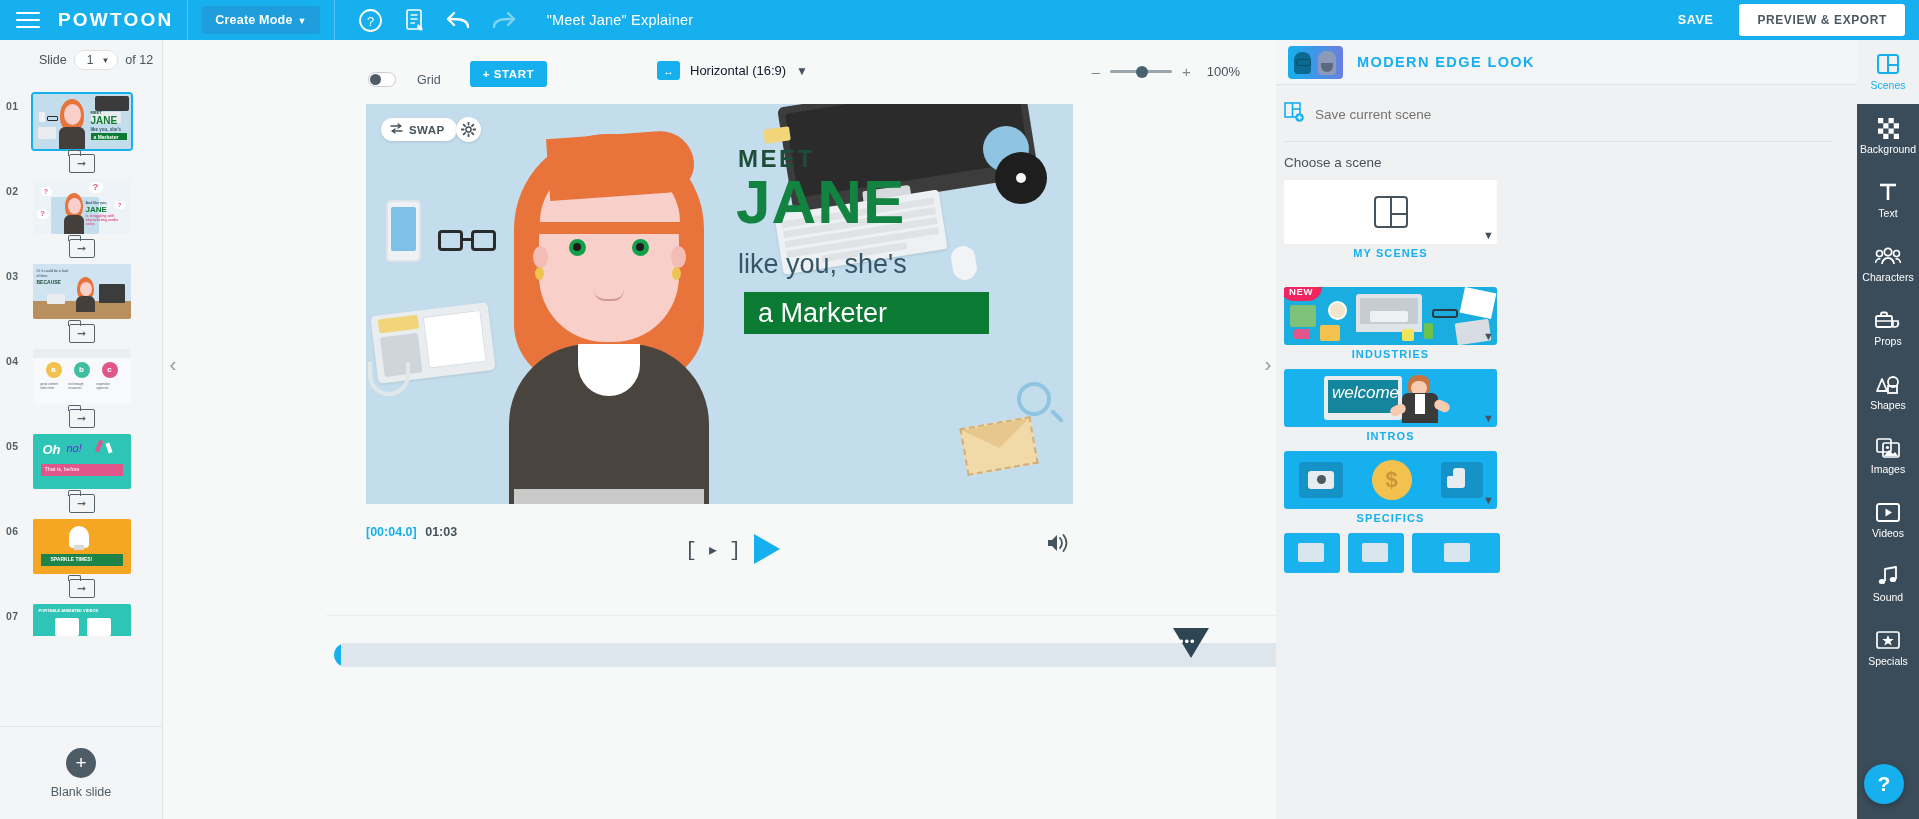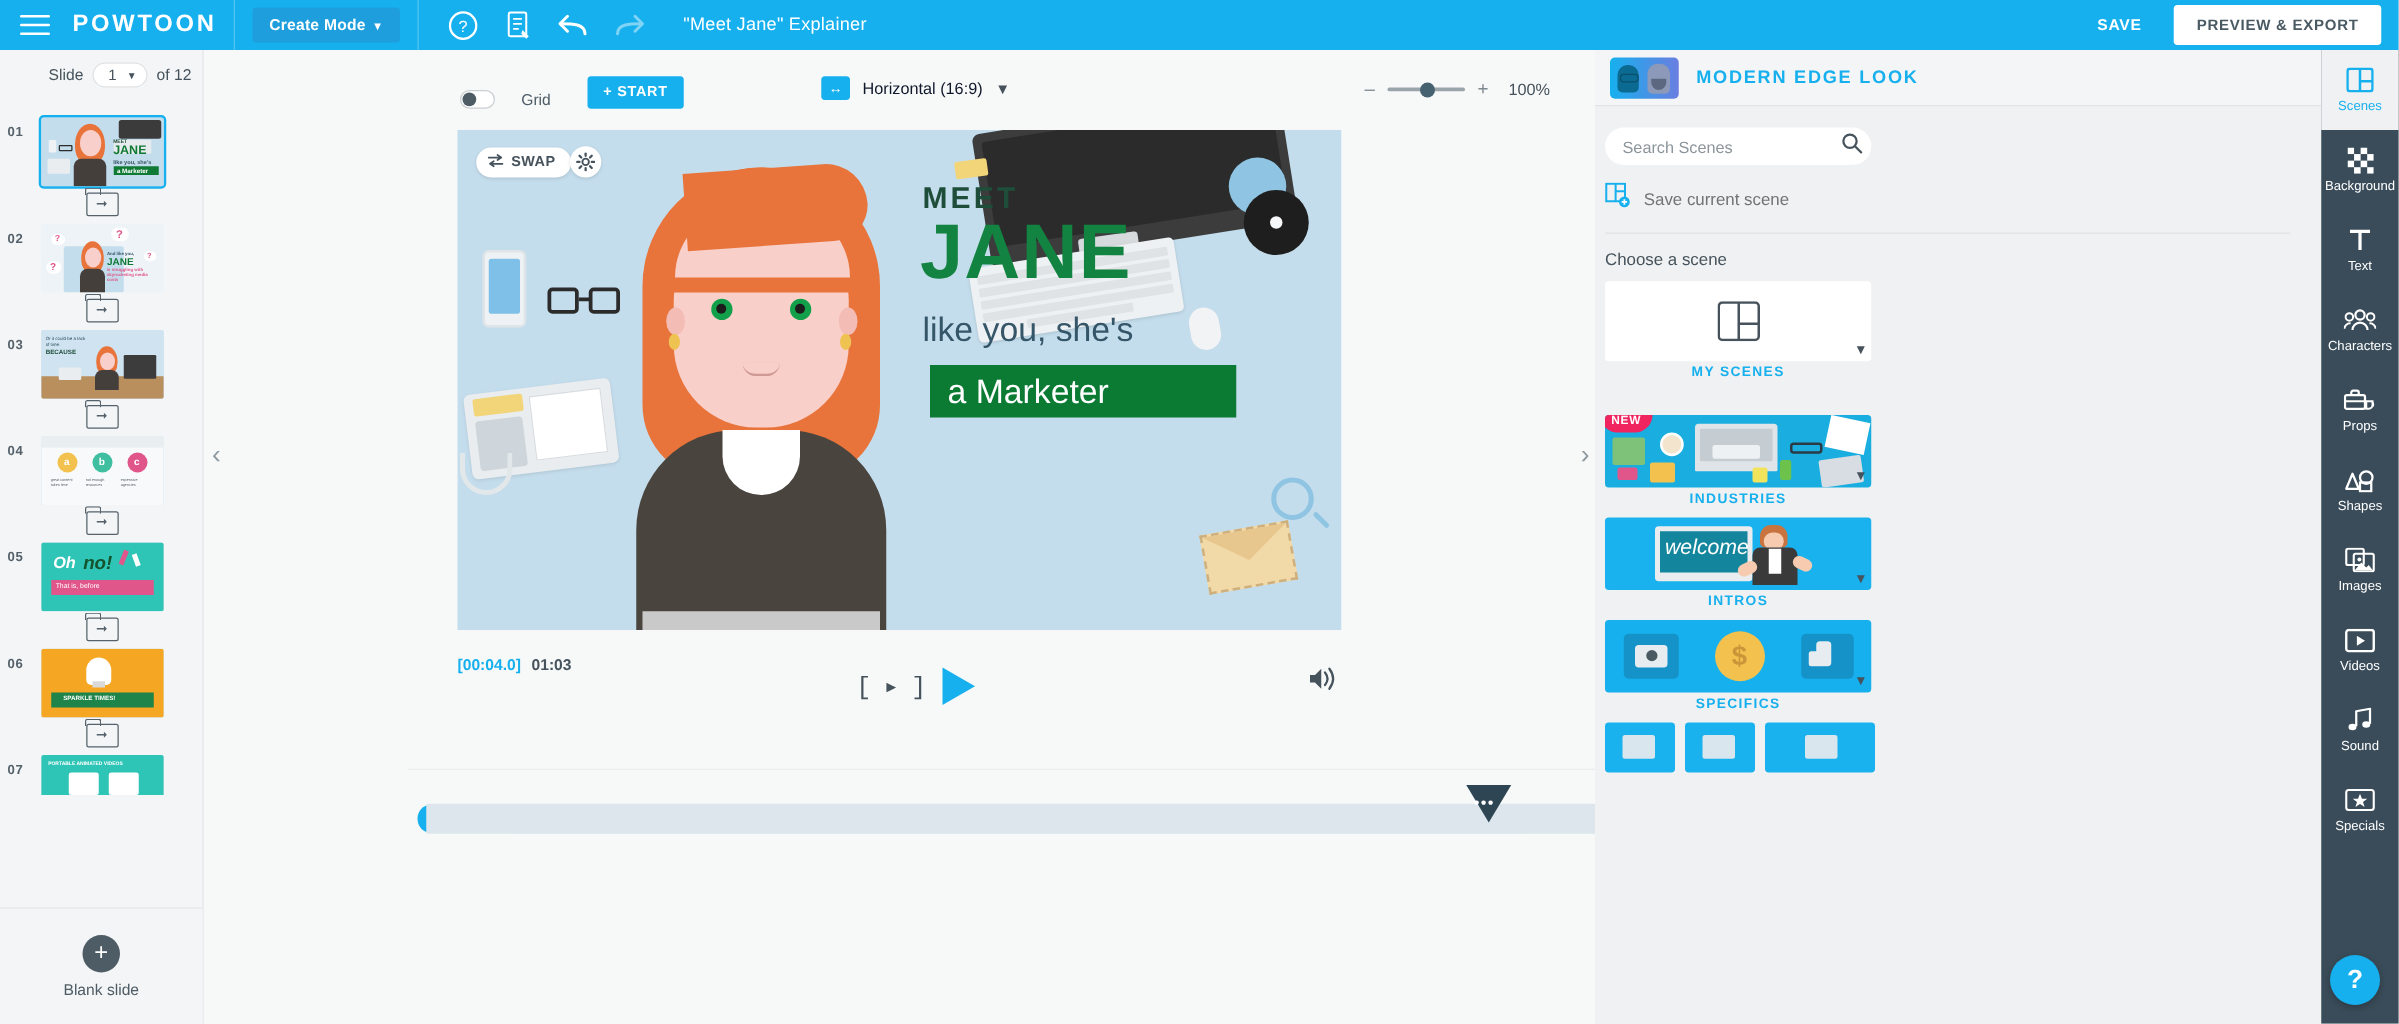--- a/index.html
+++ b/index.html
@@ -451,21 +451,21 @@
         <div class="add-slide-mini">
             <span class="arr">➞</span>
           </div>
       </div>
 
       <div class="slide-item">
         <div class="slide-num">05</div>
         <div class="thumb">
           <div class="t-bg" style="background:#2ec4b6"></div>
           <div style="position:absolute;left:10px;top:8px;font-size:13px;font-weight:bold;color:#fff;font-style:italic">Oh</div>
-          <div style="position:absolute;left:34px;top:8px;font-size:15px;font-weight:bold;color:#14532d;font-style:italic">no!</div>
+          <div style="position:absolute;left:34px;top:8px;font-size:11px;font-weight:normal;color:#6d28d9;font-style:italic">no!</div>
           <div style="position:absolute;left:64px;top:6px;width:4px;height:12px;background:#e0568a;transform:rotate(22deg)"></div>
           <div style="position:absolute;left:74px;top:9px;width:4px;height:10px;background:#fff;transform:rotate(-20deg)"></div>
           <div style="position:absolute;left:8px;top:30px;width:82px;height:12px;background:#e0568a"></div>
           <div style="position:absolute;left:12px;top:31.5px;font-size:5.5px;color:#fff">That is, before</div>
         </div>
         <div class="add-slide-mini">
             <span class="arr">➞</span>
           </div>
       </div>
 
@@ -645,29 +645,20 @@
     <div class="look-row">
       <div class="look-avatar">
         <div class="la-head1"></div>
           <div class="la-head2"></div>
       </div>
       <div class="look-title">MODERN EDGE LOOK</div>
       <div class="look-caret">▼</div>
     </div>
 
     <div class="scene-body">
-      <div class="search-box">
-        <input class="search-input" placeholder="Search Scenes" style="">
-        <span>
-          <svg width="17" height="17" viewBox="0 0 17 17">
-              <circle cx="7" cy="7" r="5.3" fill="none" stroke="#46535c" stroke-width="1.8"></circle>
-              <line x1="11" y1="11" x2="16" y2="16" stroke="#46535c" stroke-width="1.9" stroke-linecap="round"></line>
-            </svg>
-        </span>
-      </div>
 
       <div class="save-scene-row">
         <span>
           <svg width="21" height="21" viewBox="0 0 21 21">
               <rect x="1" y="1" width="15" height="14" fill="none" stroke="#17b0ee" stroke-width="1.6"></rect>
               <line x1="8.5" y1="1" x2="8.5" y2="15" stroke="#17b0ee" stroke-width="1.6"></line>
               <line x1="8.5" y1="7" x2="16" y2="7" stroke="#17b0ee" stroke-width="1.6"></line>
               <circle cx="15.5" cy="15.5" r="4.3" fill="#17b0ee"></circle>
               <line x1="15.5" y1="13.3" x2="15.5" y2="17.7" stroke="#fff" stroke-width="1.4"></line>
               <line x1="13.3" y1="15.5" x2="17.7" y2="15.5" stroke="#fff" stroke-width="1.4"></line>

